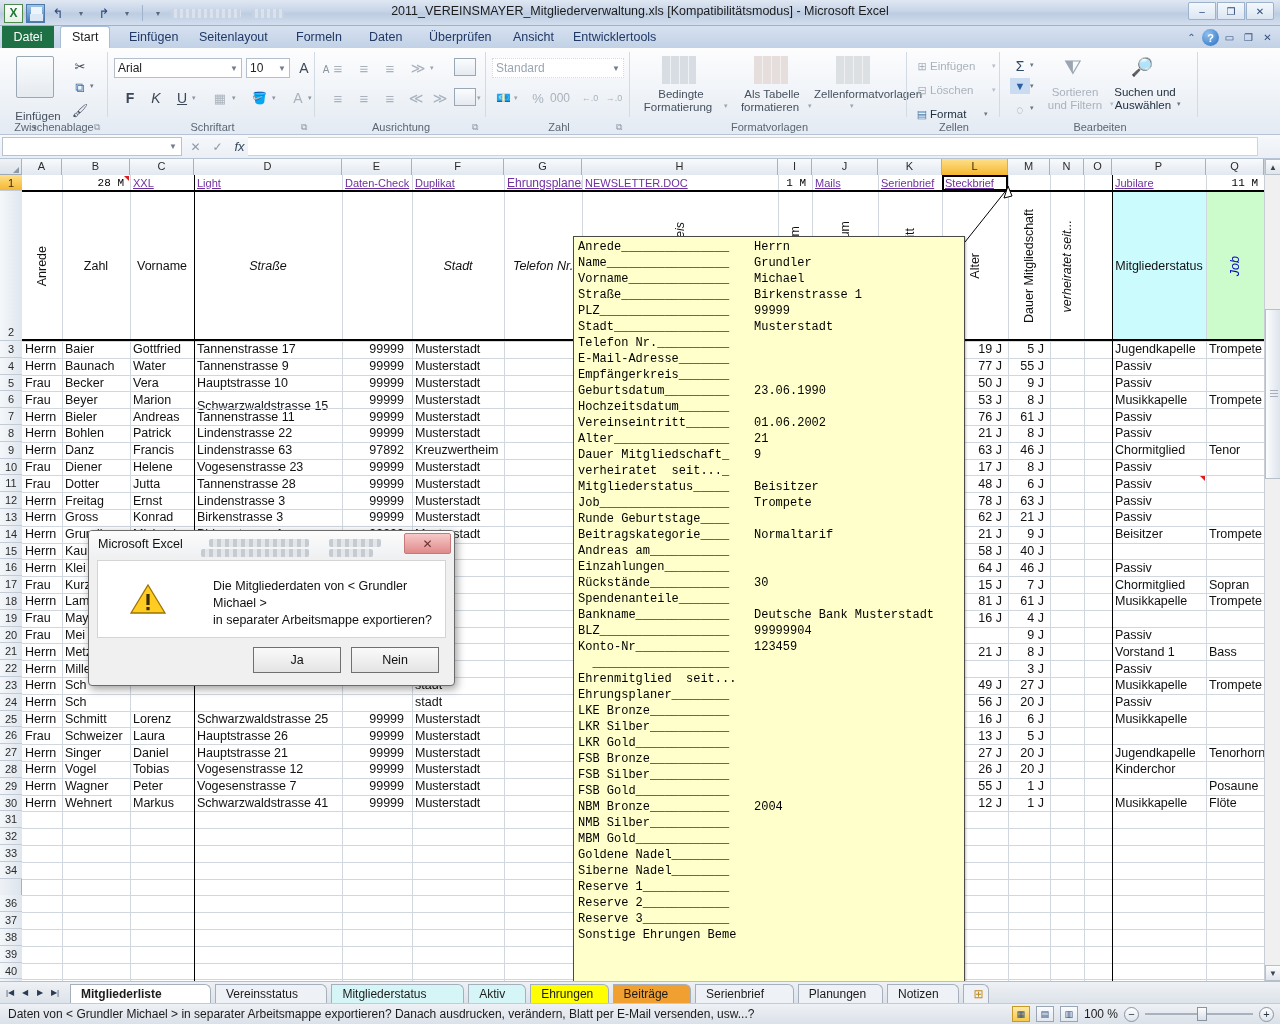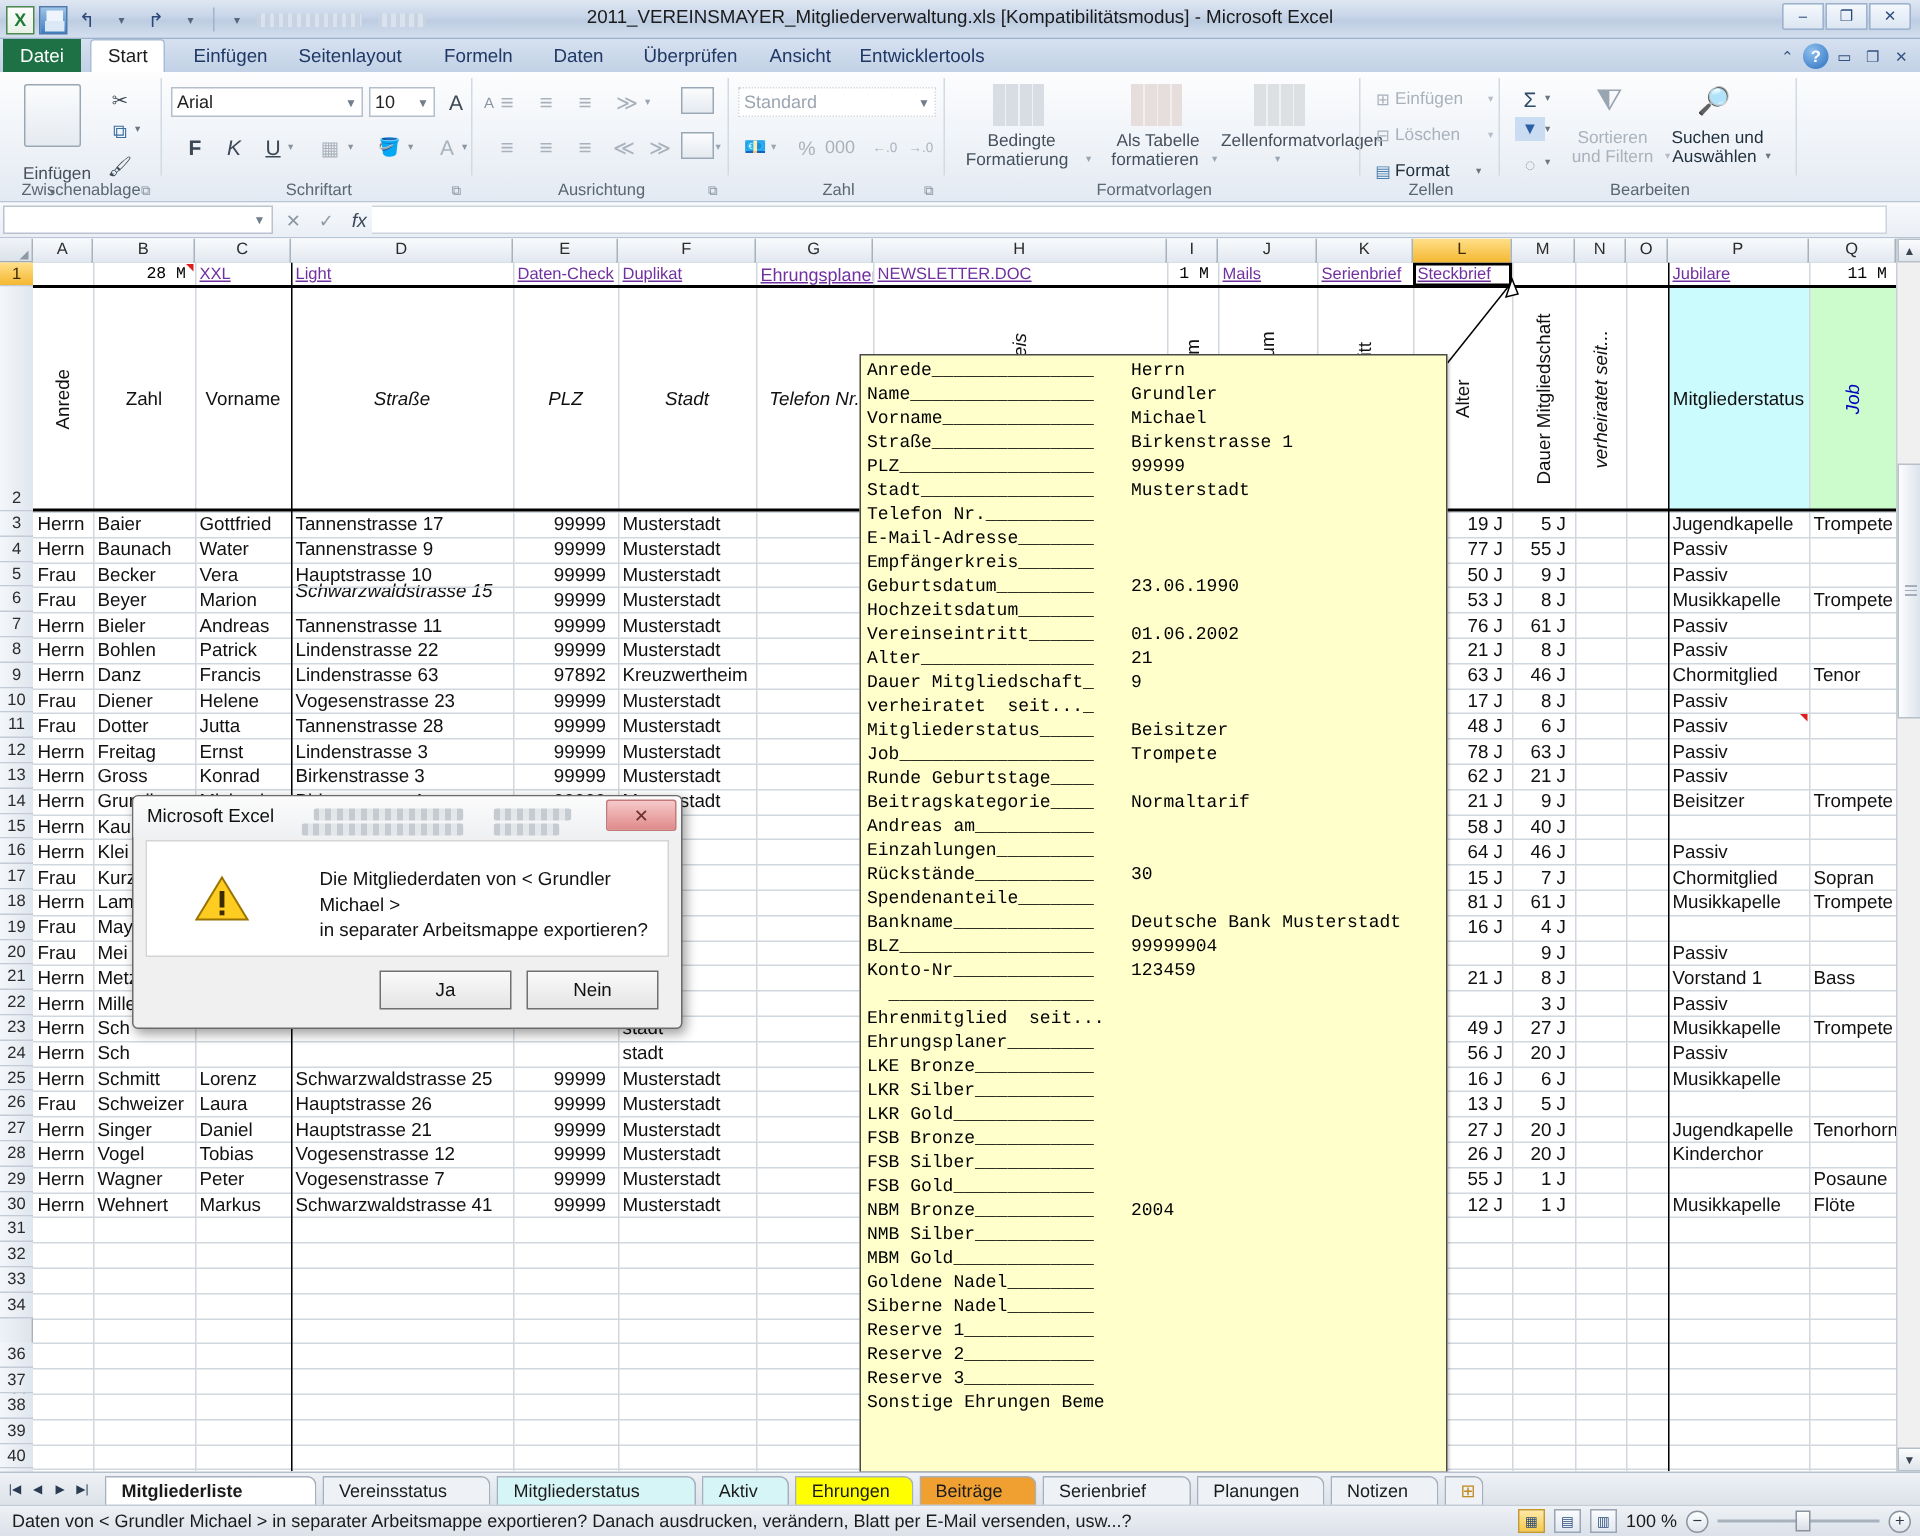--- a/index.html
+++ b/index.html
@@ -435,21 +435,20 @@
       <div class="cell lnk" style="left: 920px; width: 66px; top: 0px; height: 16px;;font-size:11px;">Steckbrief</div>
       <div class="cell lnk" style="left: 1090px; width: 94px; top: 0px; height: 16px;;font-size:11px;">Jubilare</div>
       <div class="cell " style="left: 1184px; width: 58px; top: 0px; height: 16px;;font-size:11px;justify-content:flex-end;padding-right:6px;font-family:&quot;Liberation Mono&quot;,monospace;color:#000;">11 M</div>
       <div class="redtri" style="left: 102px; top: 1px;"></div>
       <div class="cell " style="left: 0px; width: 40px; top: 16px; height: 150px;;justify-content:center;align-items:center;">
         <span class="rot" style="font-size:12.5px;">Anrede</span>
       </div>
       <div class="cell " style="left: 40px; width: 68px; top: 16px; height: 150px;;justify-content:center;">Zahl</div>
       <div class="cell " style="left: 108px; width: 64px; top: 16px; height: 150px;;justify-content:center;">Vorname</div>
       <div class="cell " style="left: 172px; width: 148px; top: 16px; height: 150px;;justify-content:center;font-style:italic;">Straße</div>
-      <div class="cell " style="left: 320px; width: 70px; top: 16px; height: 150px;;justify-content:center;font-style:italic;">PLZ</div>
       <div class="cell " style="left: 390px; width: 92px; top: 16px; height: 150px;;justify-content:center;font-style:italic;">Stadt</div>
       <div class="cell " style="left: 482px; width: 78px; top: 16px; height: 150px;;justify-content:center;font-style:italic;">Telefon Nr.</div>
       <div class="cell " style="left: 560px; width: 196px; top: 16px; height: 150px;;justify-content:center;align-items:center;">
         <span class="rot" style="font-size:12.5px;font-style:italic;">Empfängerkreis</span>
       </div>
       <div class="cell " style="left: 756px; width: 34px; top: 16px; height: 150px;;justify-content:center;align-items:center;">
         <span class="rot" style="font-size:12.5px;">Geburtsdatum</span>
       </div>
       <div class="cell " style="left: 790px; width: 66px; top: 16px; height: 150px;;justify-content:center;align-items:center;">
         <span class="rot" style="font-size:12.5px;">Hochzeitsdatum</span>
@@ -500,21 +499,21 @@
       <div class="cell " style="left: 320px; width: 70px; top: 199.6px; height: 16.8px;;justify-content:flex-end;padding-right:8px;">99999</div>
       <div class="cell " style="left: 390px; width: 92px; top: 199.6px; height: 16.8px;">Musterstadt</div>
       <div class="cell " style="left: 856px; width: 64px; top: 199.6px; height: 16.8px;;justify-content:flex-end;padding-right:4px;">0.2002</div>
       <div class="cell " style="left: 920px; width: 66px; top: 199.6px; height: 16.8px;;justify-content:flex-end;padding-right:6px;">50 J</div>
       <div class="cell " style="left: 986px; width: 42px; top: 199.6px; height: 16.8px;;justify-content:flex-end;padding-right:6px;">9 J</div>
       <div class="cell " style="left: 1090px; width: 94px; top: 199.6px; height: 16.8px;">Passiv</div>
       <div class="cell " style="left: 1184px; width: 58px; top: 199.6px; height: 16.8px;"></div>
       <div class="cell " style="left: 0px; width: 40px; top: 216.4px; height: 16.8px;">Frau</div>
       <div class="cell " style="left: 40px; width: 68px; top: 216.4px; height: 16.8px;">Beyer</div>
       <div class="cell " style="left: 108px; width: 64px; top: 216.4px; height: 16.8px;">Marion</div>
-      <div class="cell " style="left: 172px; width: 148px; top: 211px; height: 16.8px; font-style: italic;">Schwarzwaldstrasse 15</div>
+      <div class="cell " style="left: 172px; width: 148px; top: 223px; height: 16.8px;">Schwarzwaldstrasse 15</div>
       <div class="cell " style="left: 320px; width: 70px; top: 216.4px; height: 16.8px;;justify-content:flex-end;padding-right:8px;">99999</div>
       <div class="cell " style="left: 390px; width: 92px; top: 216.4px; height: 16.8px;">Musterstadt</div>
       <div class="cell " style="left: 856px; width: 64px; top: 216.4px; height: 16.8px;;justify-content:flex-end;padding-right:4px;">4.2003</div>
       <div class="cell " style="left: 920px; width: 66px; top: 216.4px; height: 16.8px;;justify-content:flex-end;padding-right:6px;">53 J</div>
       <div class="cell " style="left: 986px; width: 42px; top: 216.4px; height: 16.8px;;justify-content:flex-end;padding-right:6px;">8 J</div>
       <div class="cell " style="left: 1090px; width: 94px; top: 216.4px; height: 16.8px;">Musikkapelle</div>
       <div class="cell " style="left: 1184px; width: 58px; top: 216.4px; height: 16.8px;">Trompete</div>
       <div class="cell " style="left: 0px; width: 40px; top: 233.2px; height: 16.8px;">Herrn</div>
       <div class="cell " style="left: 40px; width: 68px; top: 233.2px; height: 16.8px;">Bieler</div>
       <div class="cell " style="left: 108px; width: 64px; top: 233.2px; height: 16.8px;">Andreas</div>

